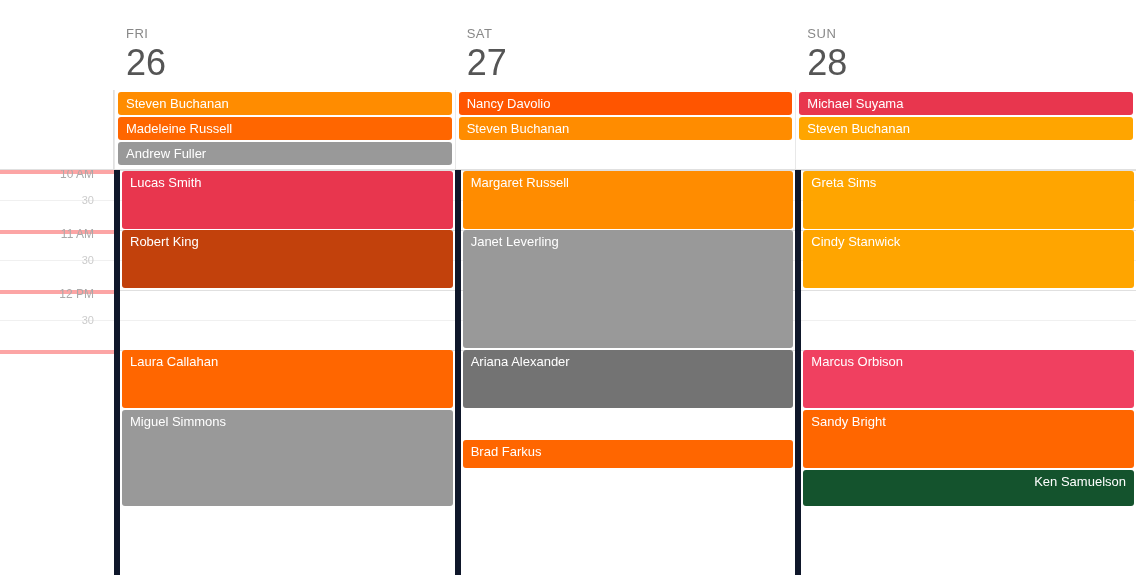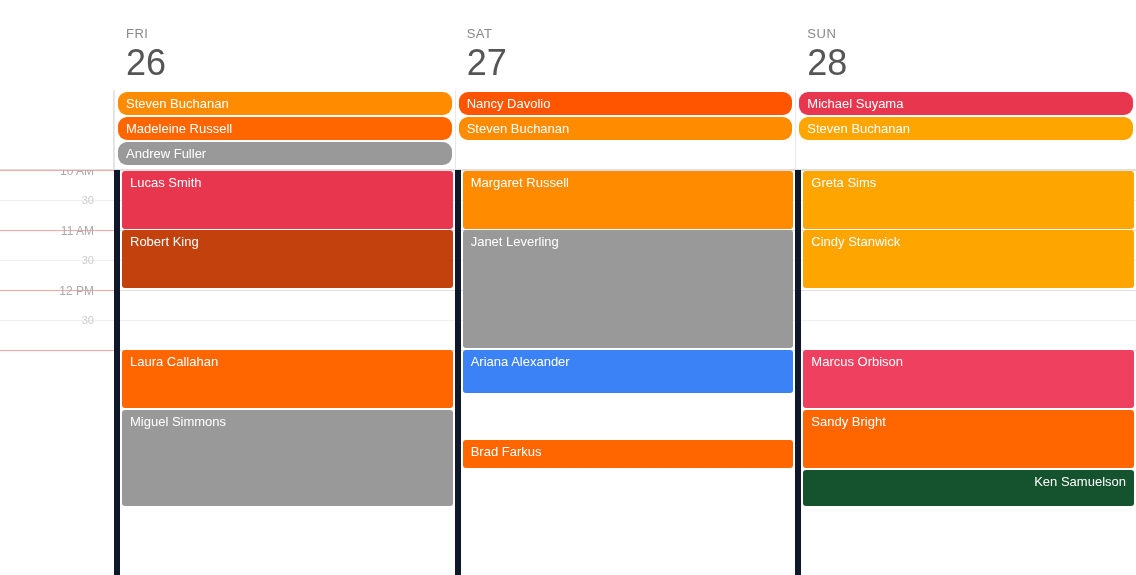--- a/index.html
+++ b/index.html
@@ -21,21 +21,21 @@
     }
 
     .day-number {
       font-size: 36px;
       color: #555;
       font-weight: 300;
       line-height: 1;
     }
 
     .event-block {
-      border-radius: 9px;
+      border-radius: 3px;
       padding: 4px 8px;
       margin-bottom: 2px;
       color: #fff;
       font-size: 13px;
       font-weight: 500;
       white-space: nowrap;
       overflow: hidden;
       text-overflow: ellipsis;
       cursor: pointer;
     }
@@ -113,21 +113,21 @@
       align-items: flex-start;
       justify-content: flex-end;
       padding-right: 10px;
       padding-top: 0;
       font-size: 12px;
       color: #aaa;
       position: relative;
     }
 
     .time-label-row.major {
-      border-top: 1px solid #fca5a5;
+      border-top: 4px solid #fca5a5;
     }
     .time-label-row.minor {
       border-top: 1px solid #f0f0f0;
     }
 
     .grid-row {
       height: 30px;
       border-top: 1px solid #f0f0f0;
     }
     .grid-row.major {
@@ -230,21 +230,21 @@
       <div class="grid-row major"></div>
       <div class="grid-row minor"></div>
       <div class="grid-row major"></div>
 
       <div class="event-abs" style="background:#FF8C00; top:1px; height:58px;">
         <span>Margaret Russell</span>
       </div>
       <div class="event-abs" style="background:#999999; top:60px; height:118px;">
         <span>Janet Leverling</span>
       </div>
-      <div class="event-abs" style="background:#3b82f6; top:180px; height:43px;">
+      <div class="event-abs" style="background:#737373; top:180px; height:58px;">
         <span>Ariana Alexander</span>
       </div>
       <div class="event-abs" style="background:#FF6600; top:270px; height:28px;">
         <span>Brad Farkus</span>
       </div>
     </div>
 
     <div class="body-day-col">
       <div class="grid-row major"></div>
       <div class="grid-row minor"></div>

